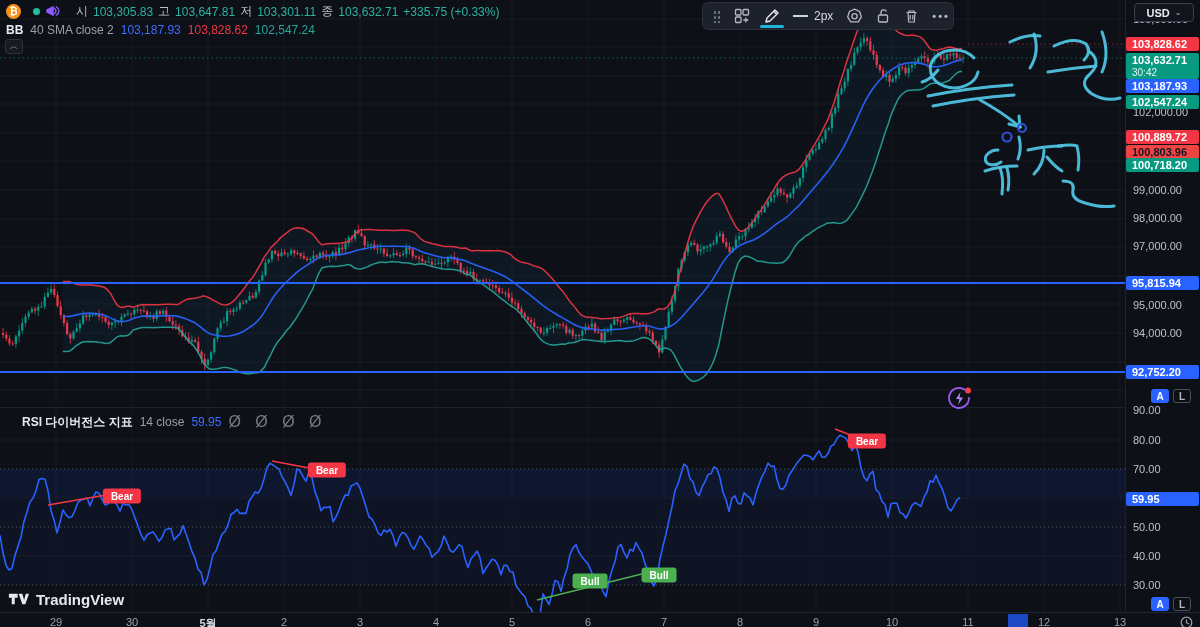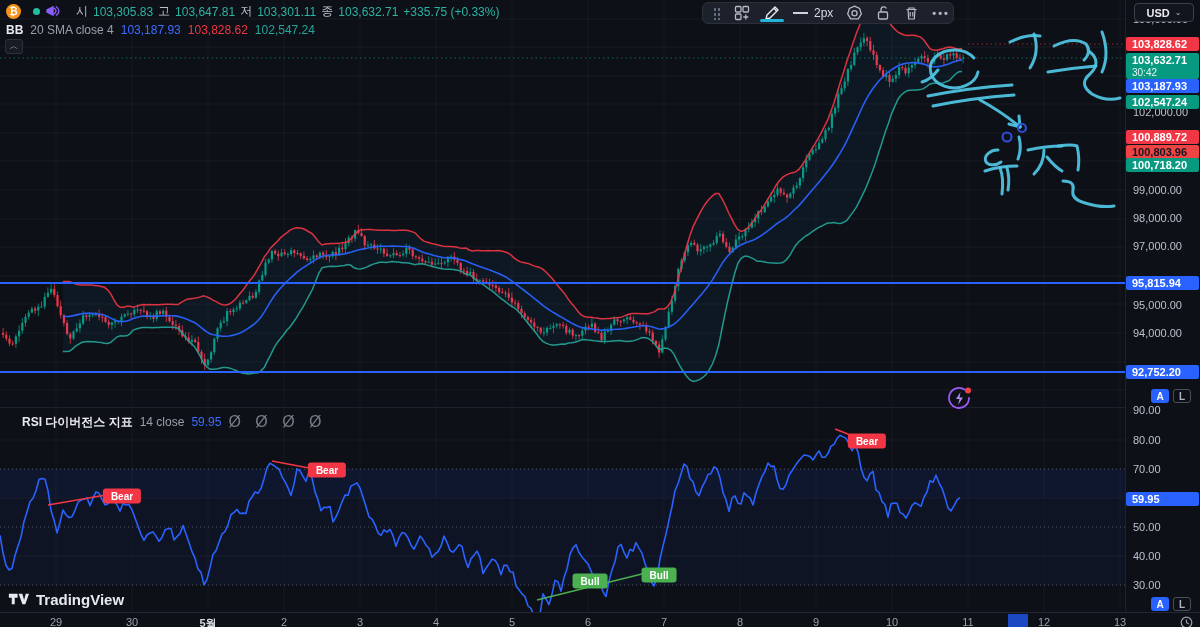--- a/index.html
+++ b/index.html
@@ -16,21 +16,21 @@
   .ohlc{display:flex;gap:5px;font-size:12px;margin-left:10px;align-items:center;}
   .ohlc .lbl{color:#bcc2cd;}
   .ohlc .val{color:#2bb3a3;}
   .bb-row{display:flex;gap:7px;font-size:12px;align-items:flex-end;}
   .bb-name{color:#e8eaf0;font-weight:700;}
   .bb-params{color:#9aa0ab;}
   .v-blue{color:#3d6bff;} .v-red{color:#f23645;} .v-green{color:#26a69a;}
   .caret-box{width:16px;height:13px;border:1px solid #2c313c;border-radius:3px;color:#9aa0ab;
     font-size:9px;display:flex;align-items:center;justify-content:center;background:#171b24;}
   
-  #float-toolbar{left:702px;top:2px;width:252px;height:22px;background:#1d212b;border:1px solid #2a2f3a;
+  #float-toolbar{left:702px;top:2px;width:252px;height:28px;background:#1d212b;border:1px solid #2a2f3a;
     border-radius:6px;display:flex;align-items:center;gap:13px;padding:0 10px;box-sizing:border-box;}
   .tb-slot{position:relative;display:flex;align-items:center;justify-content:center;height:100%;}
   .drag-dots{width:8px;height:14px;background-image:radial-gradient(circle,#667082 1.1px,transparent 1.3px);
     background-size:4px 5px;background-position:0 1px;}
   .active-bar{position:absolute;bottom:1px;left:50%;transform:translateX(-50%);width:24px;height:3px;
     background:#21b3d8;border-radius:2px;}
   .px-label{color:#d5d9e2;font-size:12px;}
   .line-glyph{width:15px;border-top:2px solid #cfd3dc;display:inline-block;}
   .more-dots{color:#b6bac4;font-size:11px;letter-spacing:2px;font-weight:700;}
   
@@ -797,21 +797,21 @@
       <span class="lbl">저</span>
       <span class="val">103,301.11</span>
       <span class="lbl">종</span>
       <span class="val">103,632.71</span>
       <span class="val">+335.75 (+0.33%)</span>
     </span>
   </div>
 
   <div class="ov bb-row" style="left:6px;top:23px;">
     <span class="bb-name">BB</span>
-    <span class="bb-params">20 SMA close 4</span>
+    <span class="bb-params">40 SMA close 2</span>
     <span class="v-blue">103,187.93</span>
     <span class="v-red">103,828.62</span>
     <span class="v-green">102,547.24</span>
   </div>
 
   <div class="ov caret-box" style="left:5px;top:39px;">
     <span>︿</span>
   </div>
 
   <div class="ov" id="float-toolbar">

